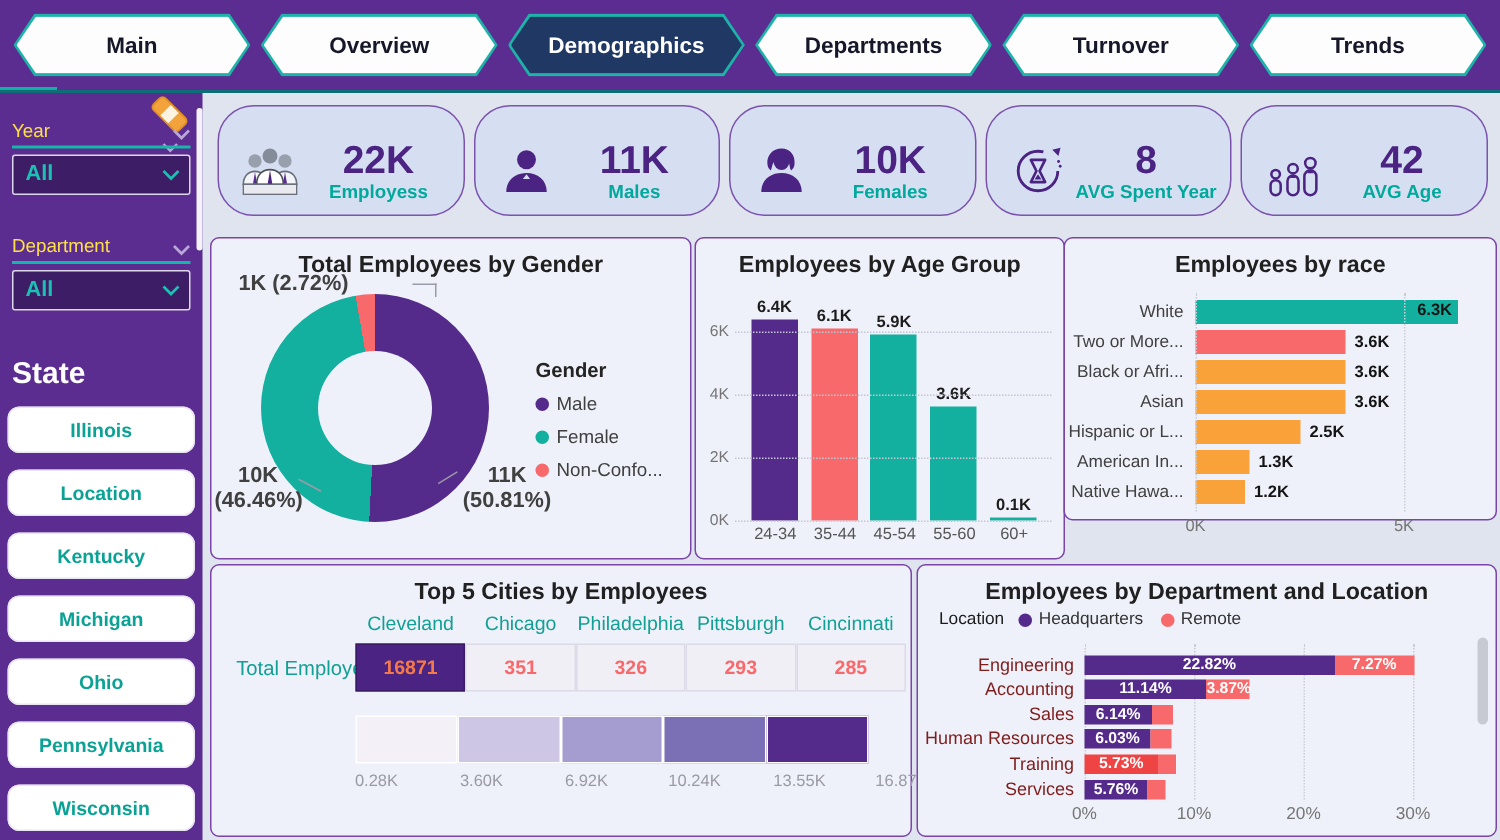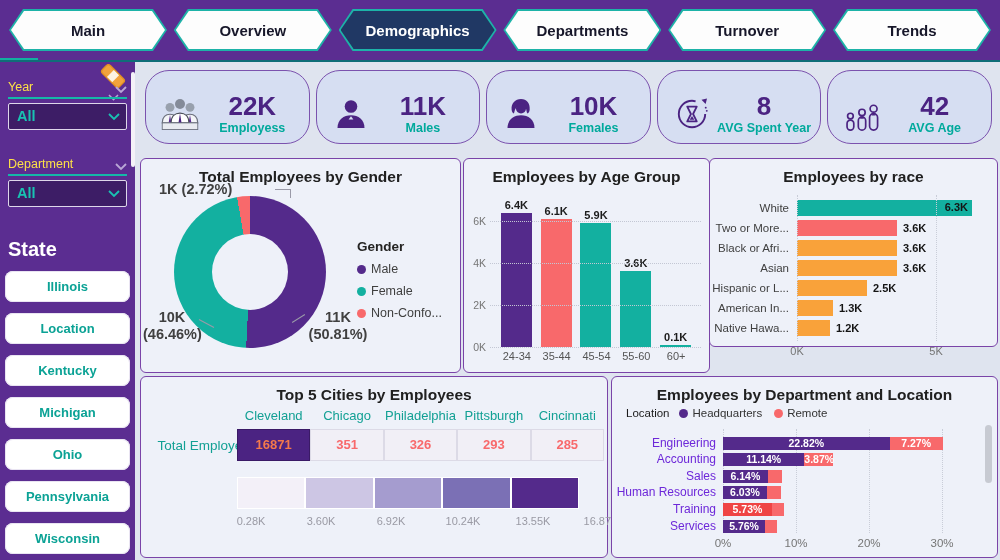--- a/index.html
+++ b/index.html
@@ -75,21 +75,21 @@
 .city-cell{width:73.4px;height:32px;background:#f1eff6;border:1px solid #dcdae6;line-height:30px;text-align:center;font-weight:bold;font-size:13px;color:#f8696b;cursor:pointer}
 .city-cell.hl{background:#4b2382;color:#f4794b;border-color:#3a1a66}
 .city-scale{position:absolute;left:96px;top:100px;display:flex}
 .city-seg{width:68.4px;height:32px;border:1px solid #fff}
 .city-tick{position:absolute;top:138px;width:60px;margin-left:-30px;text-align:center;font-size:11px;color:#9a9aa4}
 
 .dept-legend{position:absolute;left:14px;top:30px;display:flex;align-items:center;font-size:11.5px;color:#333}
 .dept-legend .lg-title{font-weight:normal;color:#1b1b1b;margin-right:10px;font-size:11.5px}
 .dept-legend .lg-dot{margin-right:4px}
 .dept-legend .lg-name{margin-right:12px}
-.dept-row-lab{position:absolute;left:0;width:104px;text-align:right;font-size:12px;color:#6d28d9;white-space:nowrap}
+.dept-row-lab{position:absolute;left:0;width:104px;text-align:right;font-size:12px;color:#7f1d1d;white-space:nowrap}
 .dept-bar{position:absolute;left:111px;height:13px;display:flex;cursor:pointer}
 .dept-seg{height:13px;text-align:center;font-size:10.5px;font-weight:bold;color:#fff;line-height:13px;white-space:nowrap}
 .dept-grid{position:absolute;top:52px;height:104px;border-left:1px dotted #c9cdd8}
 .dept-xtick{position:absolute;top:160px;width:40px;margin-left:-20px;text-align:center;font-size:11.5px;color:#757575}
 .v-scroll{position:absolute;right:5px;top:48px;width:7px;height:58px;background:#c7cad2;border-radius:4px}
 </style>
 </head>
 <body>
 
 <div id="root">

